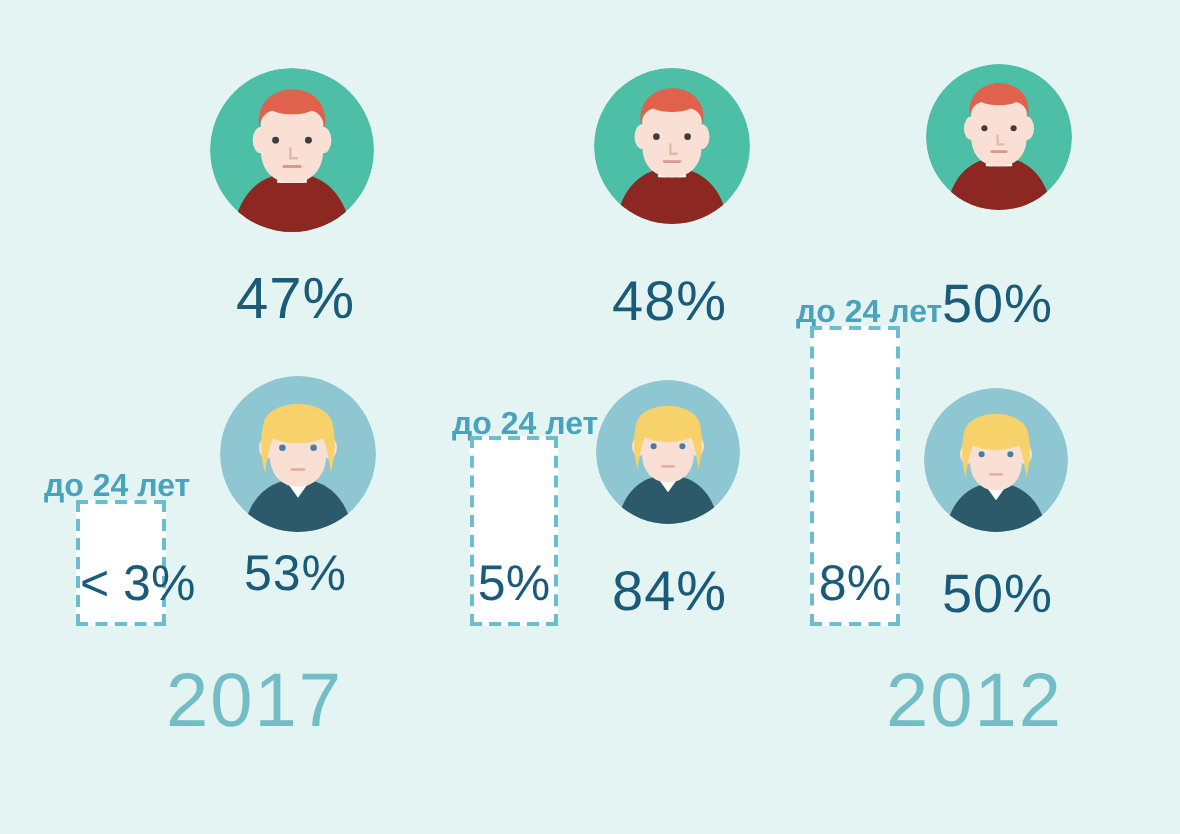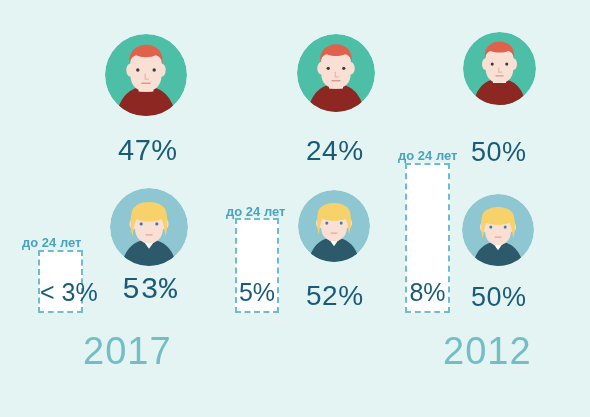--- a/index.html
+++ b/index.html
@@ -69,21 +69,21 @@
     font-weight: 400;
     font-size: 25px;
     line-height: 1;
     white-space: nowrap;
   }
   .boxlabel {
     position: absolute;
     color: #4aa3bd;
     font-family: "Liberation Sans", sans-serif;
     font-weight: 700;
-    font-size: 13px;
+    font-size: 16px;
     line-height: 1;
     white-space: nowrap;
   }
 </style>
 </head>
 <body style="background: rgb(228, 244, 243);">
 
 <div id="stage">
 
   <div class="avatar" style="left:105px; top:34px; width:82px; height:82px;">
@@ -112,21 +112,21 @@
       <path d="M40 64 L50 78 L60 64 L56 61 L50 70 L44 61 Z" fill="#ffffff"></path>
       <ellipse cx="30" cy="46" rx="5" ry="7" fill="#fadfd5"></ellipse>
       <ellipse cx="70" cy="46" rx="5" ry="7" fill="#fadfd5"></ellipse>
       <path d="M32 36 C32 21 68 21 68 36 L68 51 C68 64 60 71 50 71 C40 71 32 64 32 51 Z" fill="#fadfd5"></path>
       <path d="M28 30 C32 14 68 14 72 30 C75 42 73 56 71 62 C70 52 68 44 66 40 C58 44 42 44 34 40 C32 44 30 52 29 62 C27 56 25 42 28 30 Z" fill="#f7d26a"></path>
       <circle cx="40" cy="46" r="2.1" fill="#4a7ea0"></circle>
       <circle cx="60" cy="46" r="2.1" fill="#4a7ea0"></circle>
       <path d="M46 60 L54 60" stroke="#e8a79a" stroke-width="1.6" stroke-linecap="round"></path>
     </svg>
   </div>
-  <div class="pct" style="left:122px; top:275px; font-size:30px;font-family:Liberation Mono, monospace;">53%</div>
+  <div class="pct" style="left:122px; top:275px; font-size:25px;">53%</div>
 
   <div class="boxlabel" style="left:22px; top:236px;">до 24 лет</div>
   <div class="dashbox" style="left:38px; top:250px; width:45px; height:63px;">
     <div class="boxval">&lt; 3%</div>
   </div>
 
   <div class="year" style="left:83px; top:332px;">2017</div>
 
   <div class="avatar" style="left:297px; top:34px; width:78px; height:78px;">
     <svg viewBox="0 0 100 100">
@@ -137,38 +137,38 @@
       <ellipse cx="31" cy="44" rx="5" ry="8" fill="#fadfd5"></ellipse>
       <ellipse cx="69" cy="44" rx="5" ry="8" fill="#fadfd5"></ellipse>
       <path d="M31 34 C31 19 69 19 69 34 L69 50 C69 63 61 70 50 70 C39 70 31 63 31 50 Z" fill="#fadfd5"></path>
       <path d="M30 36 C28 20 40 13 50 13 C61 13 72 20 70 36 C69 30 66 27 62 26 C56 29 44 29 38 26 C34 27 31 30 30 36 Z" fill="#e0624c"></path>
       <circle cx="40" cy="44" r="2.1" fill="#3d3d3d"></circle>
       <circle cx="60" cy="44" r="2.1" fill="#3d3d3d"></circle>
       <path d="M49 49 L49 55 L53 55" fill="none" stroke="#e8b8ab" stroke-width="1.6" stroke-linecap="round"></path>
       <path d="M45 60 L55 60" stroke="#d79b8d" stroke-width="1.8" stroke-linecap="round"></path>
     </svg>
   </div>
-  <div class="pct" style="left:306px; top:137px; font-size:28px;">24%</div>
+  <div class="pct" style="left:306px; top:137px; font-size:28px;">48%</div>
 
   <div class="avatar" style="left:298px; top:190px; width:72px; height:72px;">
     <svg viewBox="0 0 100 100">
       <circle cx="50" cy="50" r="50" fill="#8ec6d2"></circle>
       <path d="M50 66 C31 66 18 79 15 100 L85 100 C82 79 69 66 50 66 Z" fill="#2d5a6b"></path>
       <path d="M43 58 L57 58 L57 70 L43 70 Z" fill="#f3cdc0"></path>
       <path d="M40 64 L50 78 L60 64 L56 61 L50 70 L44 61 Z" fill="#ffffff"></path>
       <ellipse cx="30" cy="46" rx="5" ry="7" fill="#fadfd5"></ellipse>
       <ellipse cx="70" cy="46" rx="5" ry="7" fill="#fadfd5"></ellipse>
       <path d="M32 36 C32 21 68 21 68 36 L68 51 C68 64 60 71 50 71 C40 71 32 64 32 51 Z" fill="#fadfd5"></path>
       <path d="M28 30 C32 14 68 14 72 30 C75 42 73 56 71 62 C70 52 68 44 66 40 C58 44 42 44 34 40 C32 44 30 52 29 62 C27 56 25 42 28 30 Z" fill="#f7d26a"></path>
       <circle cx="40" cy="46" r="2.1" fill="#4a7ea0"></circle>
       <circle cx="60" cy="46" r="2.1" fill="#4a7ea0"></circle>
       <path d="M46 60 L54 60" stroke="#e8a79a" stroke-width="1.6" stroke-linecap="round"></path>
     </svg>
   </div>
-  <div class="pct" style="left:306px; top:282px; font-size:28px;">52%</div>
+  <div class="pct" style="left:306px; top:282px; font-size:28px;">84%</div>
 
   <div class="boxlabel" style="left:226px; top:205px;">до 24 лет</div>
   <div class="dashbox" style="left:235px; top:218px; width:44px; height:95px;">
     <div class="boxval">5%</div>
   </div>
 
 
   <div class="avatar" style="left:463px; top:32px; width:73px; height:73px;">
     <svg viewBox="0 0 100 100">
       <circle cx="50" cy="50" r="50" fill="#4cbfa6"></circle>

